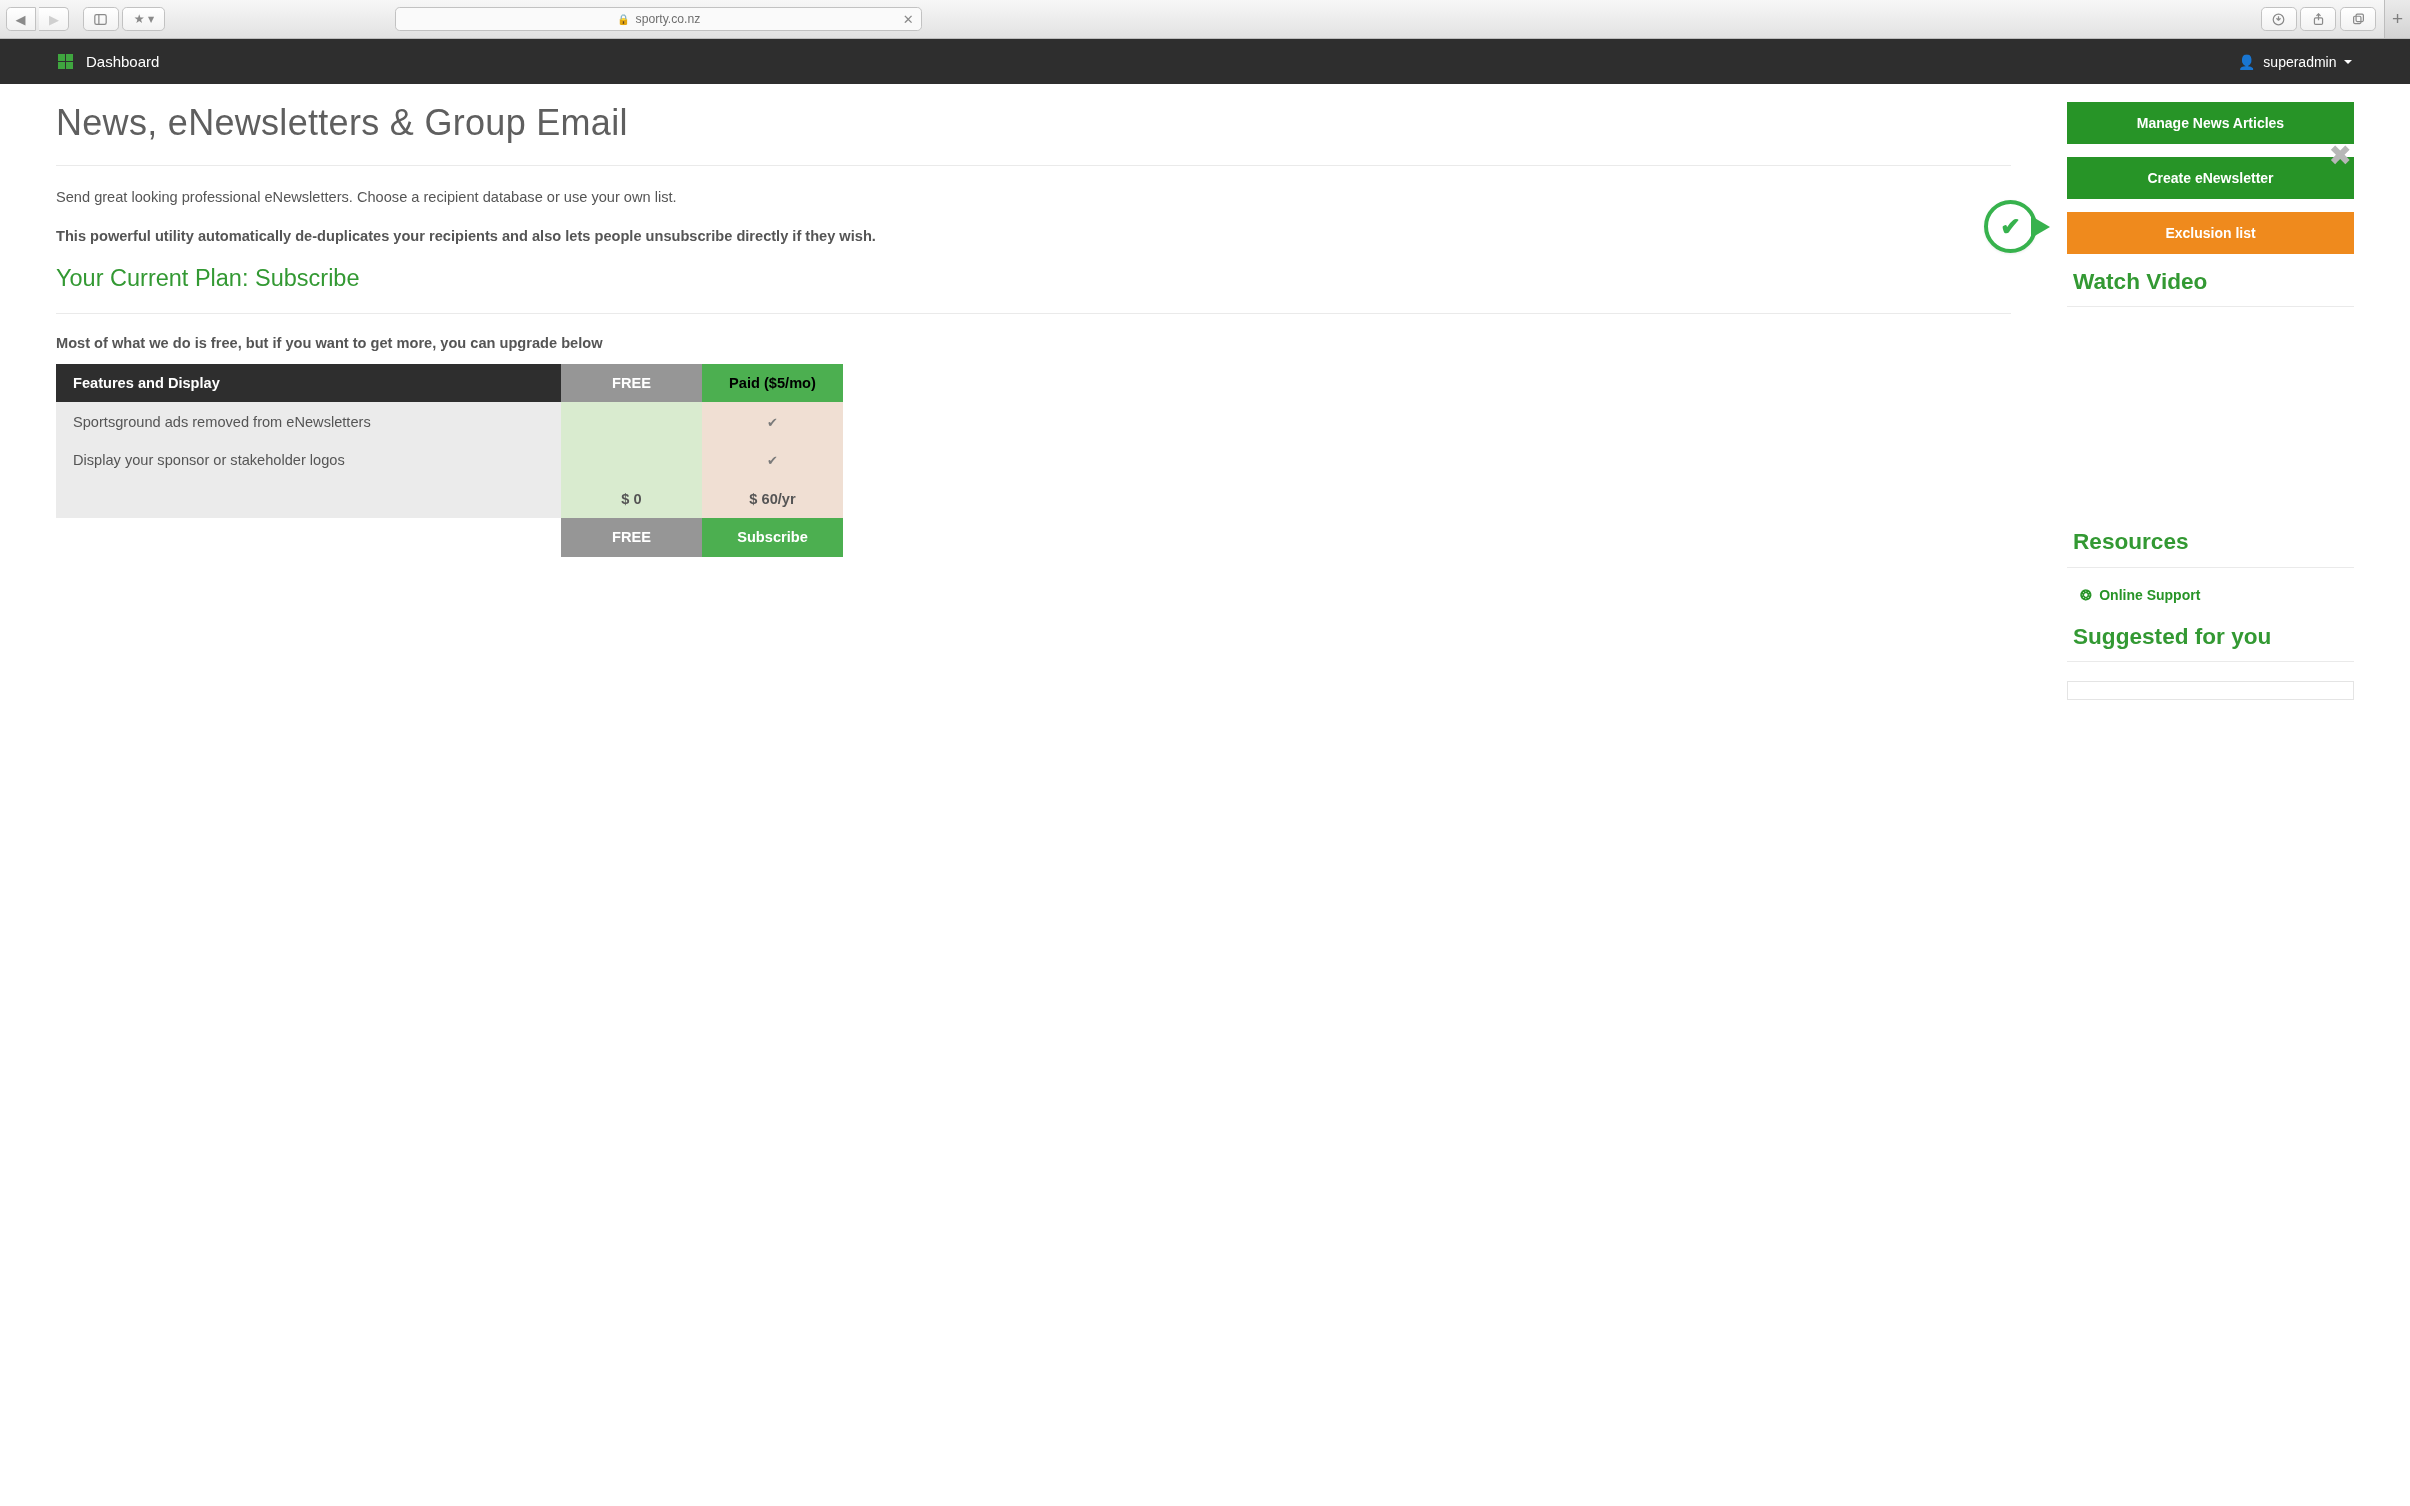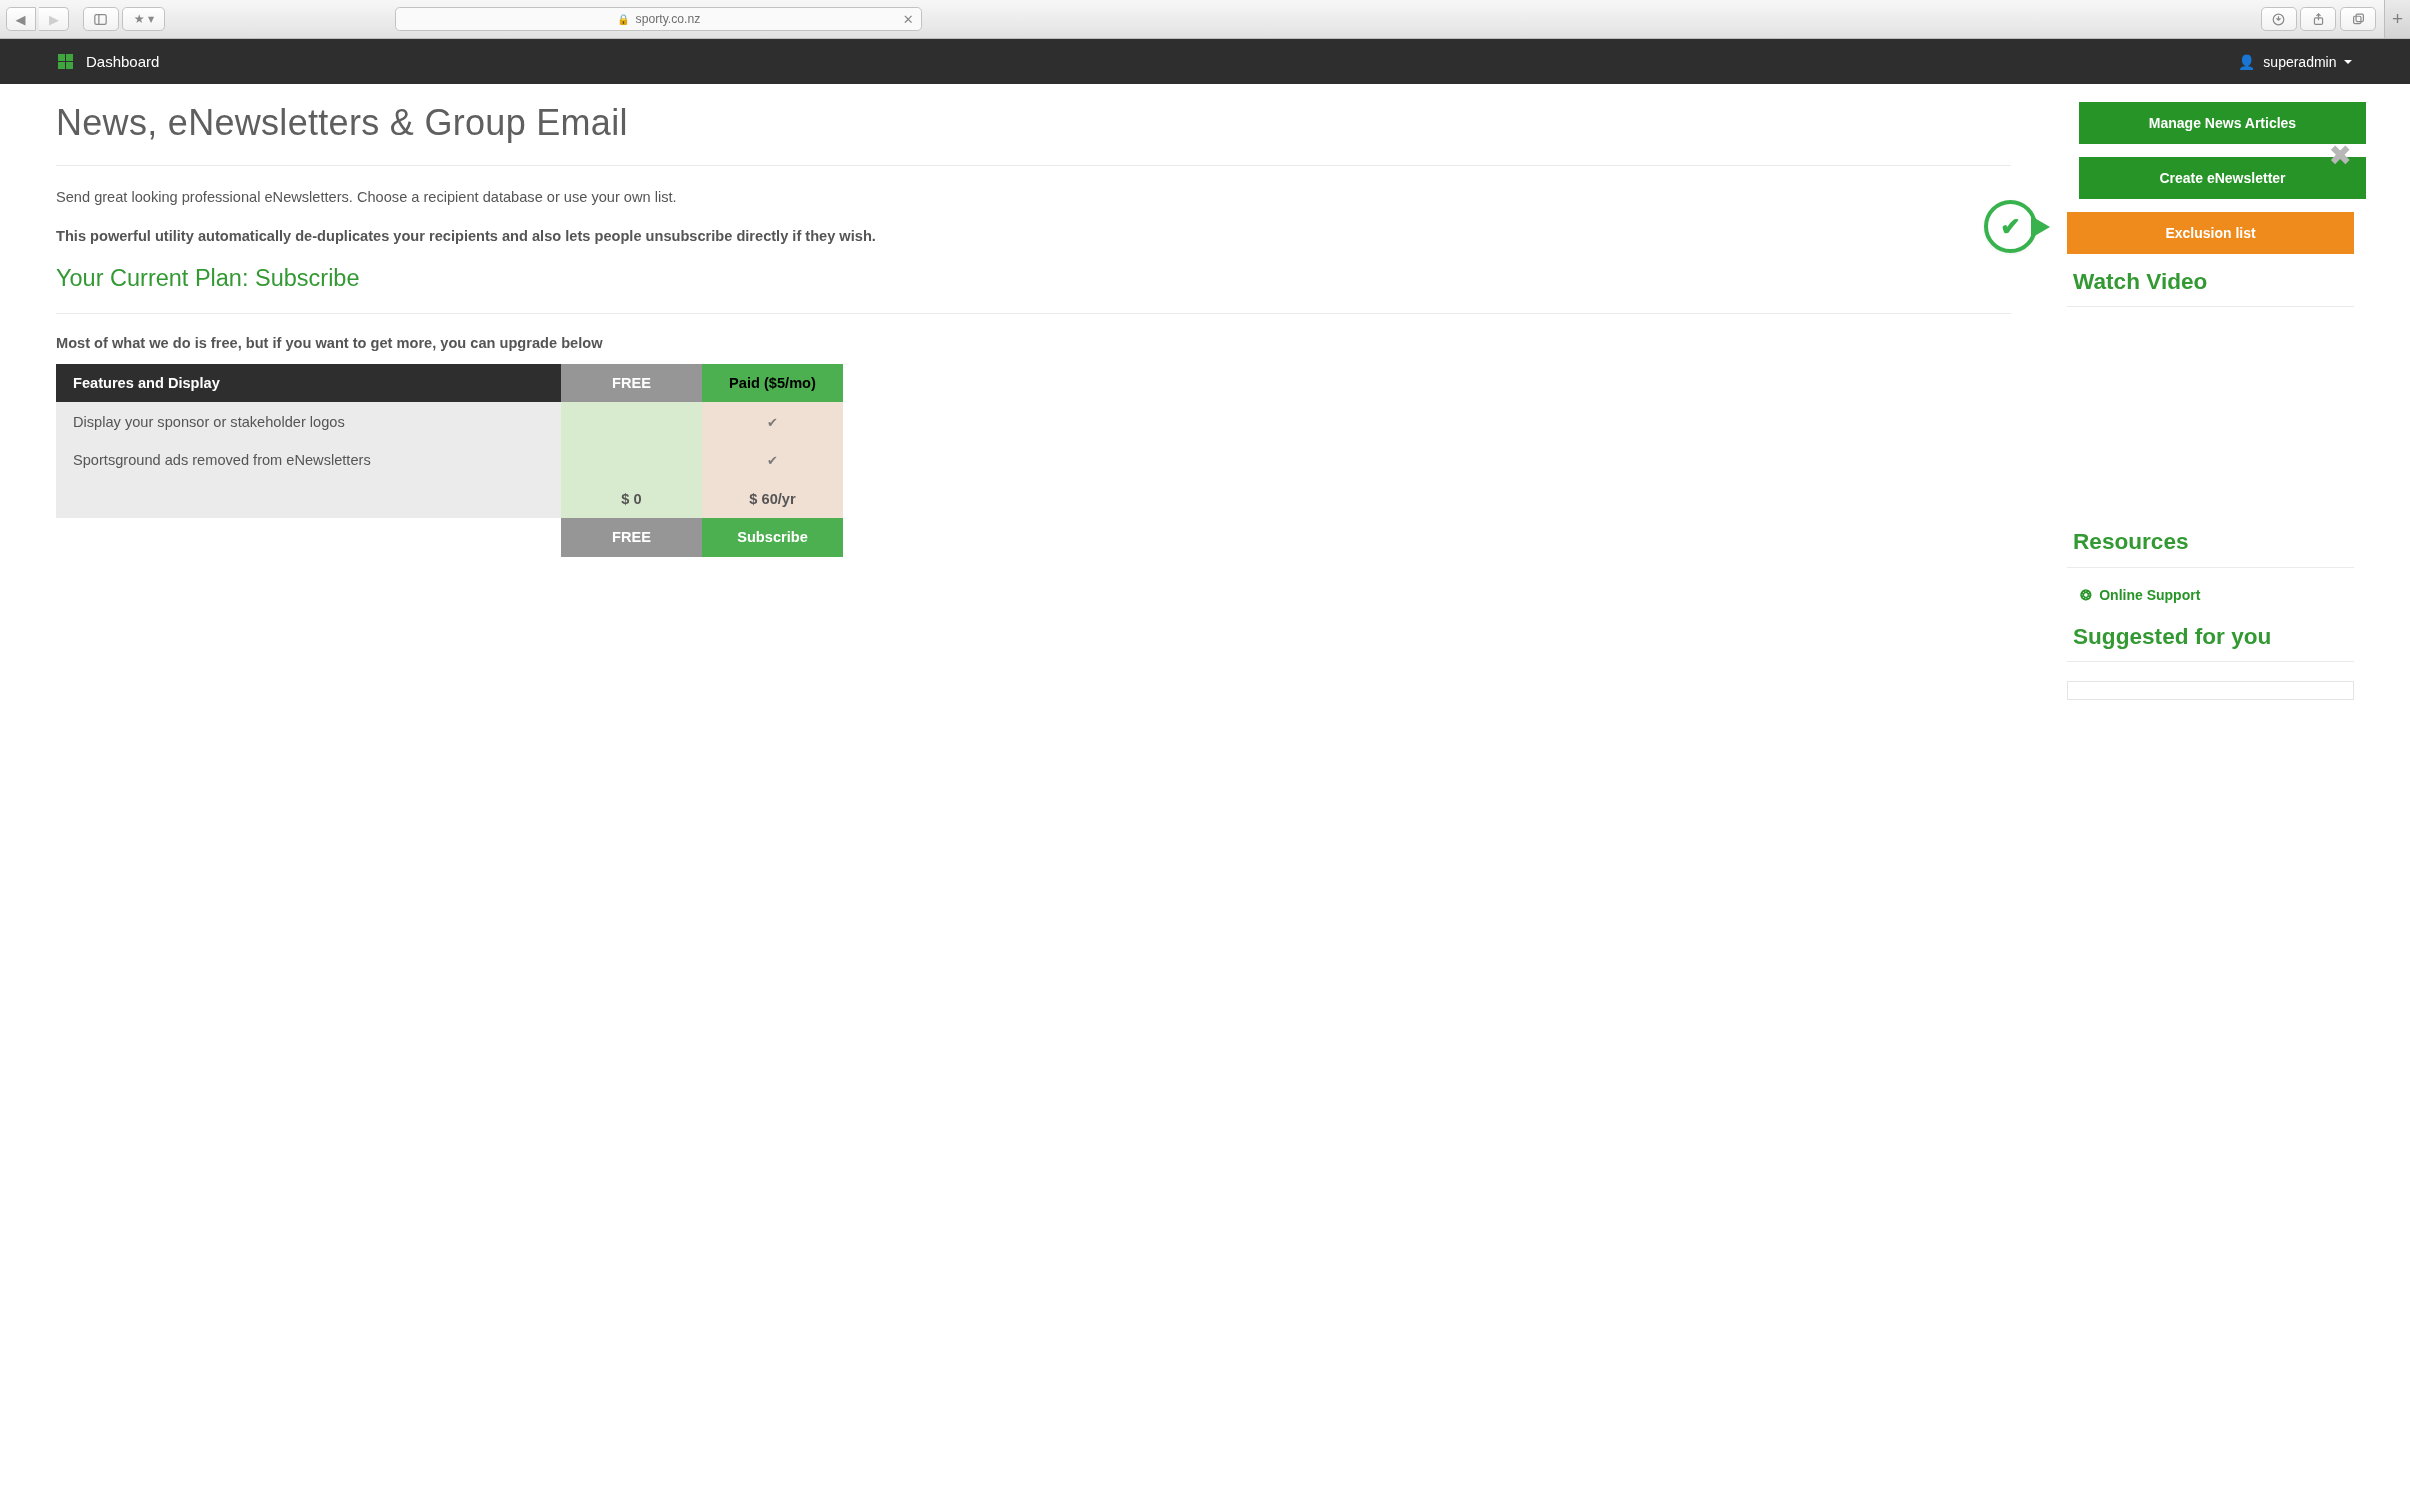--- a/index.html
+++ b/index.html
@@ -88,21 +88,21 @@
   table.pricing tfoot td.paid-c { background:#f0dfd3; text-align:center; font-weight:700; color:#555;}
   table.pricing .action-row td.label{ background:transparent;}
   table.pricing .action-row td.action-free { background:#969696; color:#fff; font-weight:700; text-align:center;}
   table.pricing .action-row td.action-paid { background:#4caf50; color:#fff; font-weight:700; text-align:center;}
   .check::before { content:"✔"; font-size:13px; color:#7a7a7a; }
 
   .side-btn {
     display:block; width:100%; padding:13px 9.4px; color:#fff; text-align:center;
     font-weight:700; font-size:14px; margin-bottom:13px; border:none; cursor:pointer;
   }
-  .side-btn.green { background:#279427;margin-left:12px;}
+  .side-btn.green { background:#279427;}
   .side-btn.orange { background:#ef8a1d;}
   h3.side-h { color:#339933; font-size:22.6px; font-weight:700; margin-top:15px;margin-left:6px;}
   .side hr { border:none; border-top:0.9px solid #eaeaea; margin:11.3px 0 19px;}
   .support { color:#279427; font-weight:600; font-size:14px; display:flex; align-items:center; gap:7.5px; margin:11.3px 0 21px 13px;}
   .ring {
     position:absolute; left:-83px; top:98px; width:53px; height:53px; border-radius:50%;
     background:#fff; border:4.7px solid #37b24d; display:flex; align-items:center; justify-content:center;
     box-shadow:0 0.9px 2.8px rgba(0,0,0,.08);
   }
   .ring::after{
@@ -194,26 +194,26 @@
     <table class="pricing">
       <thead>
         <tr>
           <th>Features and Display</th>
           <th class="free">FREE</th>
           <th class="paid">Paid ($5/mo)</th>
         </tr>
       </thead>
       <tbody>
         <tr>
-          <td>Display your sponsor or stakeholder logos</td>
+          <td>Sportsground ads removed from eNewsletters</td>
           <td class="free-c"></td>
           <td class="paid-c"><span class="check"></span></td>
         </tr>
         <tr>
-          <td>Sportsground ads removed from eNewsletters</td>
+          <td>Display your sponsor or stakeholder logos</td>
           <td class="free-c"></td>
           <td class="paid-c"><span class="check"></span></td>
         </tr>
       </tbody>
       <tfoot>
         <tr>
           <td class="label"></td>
           <td class="free-c">$ 0</td>
           <td class="paid-c">$ 60/yr</td>
         </tr>

